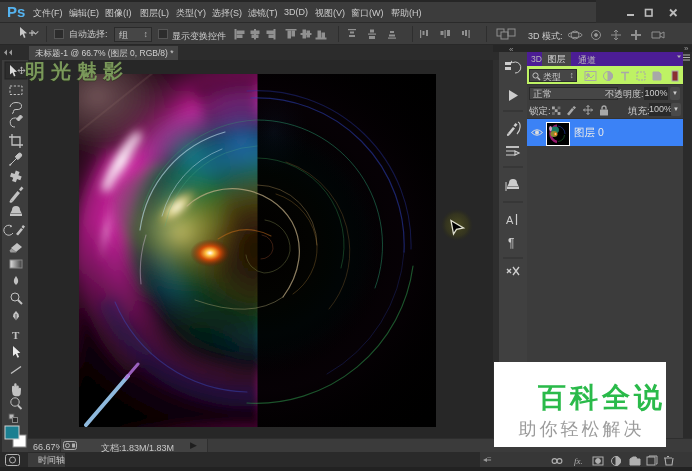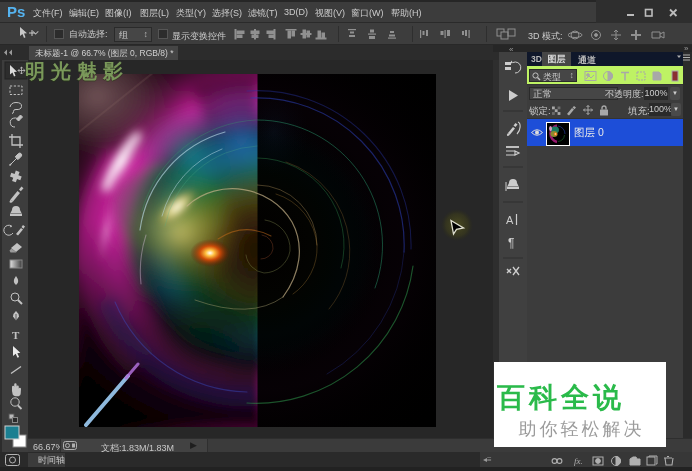--- a/index.html
+++ b/index.html
@@ -400,21 +400,21 @@
     <text x="9" y="195" font-size="12" fill="#cdcdcd" stroke="none">¶</text>
     <line x1="4" y1="206" x2="24" y2="206" stroke="#2e2e2e"></line>
 
     <path d="M8 217 l4 4 m0-4 l-4 4 M14 215 l6 8 m0-8 l-6 8" stroke-width="1.3"></path>
   </g>
 </svg>
 </div>
 
 <div class="abs" id="panel" style="left:527px;top:52px;width:156px;height:400px;background:#3c3c3c;">
 
-  <div class="abs" style="left:0;top:0;width:156px;height:14px;background:#0f172a;font-weight:bold;">
+  <div class="abs" style="left:0;top:0;width:156px;height:14px;background:#4c1d95;">
     <span class="abs txt" style="left:4px;top:2px;color:#b8b8b8;font-size:8.5px;">3D</span>
     <div class="abs" style="left:15px;top:0;width:29px;height:14px;background:#464646;color:#d8d8d8;font-size:9px;text-align:center;line-height:14px;">图层</div>
     <span class="abs txt" style="left:51px;top:2px;color:#b8b8b8;">通道</span>
   </div>
 
   <div class="abs" style="left:0;top:14px;width:156px;height:19px;background:#bef264;border-bottom:1px solid #333;box-sizing:border-box;">
     <div class="abs" style="left:2px;top:3px;width:48px;height:13px;background:#464646;border:1px solid #2a2a2a;box-sizing:border-box;">
       <svg class="abs" style="left:2px;top:2px;" width="9" height="9" viewBox="0 0 9 9">
           <circle cx="3.5" cy="3.5" r="2.6" fill="none" stroke="#c0c0c0"></circle>
           <path d="M5.5 5.5 L8 8" stroke="#c0c0c0" stroke-width="1.4"></path>
@@ -464,21 +464,21 @@
             <rect x="1" y="4.5" width="8" height="6" rx="0.5"></rect>
             <path d="M3 4.5 v-1.5 a2 2 0 0 1 4 0 v1.5" stroke="#a8a8a8" fill="none" stroke-width="1.4"></path>
           </g>
       </g>
     </svg>
     <span class="abs txt" style="left:101px;top:3px;font-size:9.5px;">填充:</span>
     <div class="abs" style="left:122px;top:1px;width:22px;height:13px;background:#2a2a2a;color:#ccc;font-size:9px;line-height:13px;text-align:center;">100%</div>
     <div class="abs" style="left:144px;top:1px;width:10px;height:13px;background:#4a4a4a;border-radius:2px;color:#ccc;font-size:6px;line-height:13px;text-align:center;">▼</div>
   </div>
 
-  <div class="abs" style="left:0;top:67px;width:156px;height:27px;background:#1d4ed8;">
+  <div class="abs" style="left:0;top:67px;width:156px;height:27px;background:#3b82f6;">
     <svg class="abs" style="left:4px;top:9px;" width="12" height="9" viewBox="0 0 12 9">
       <path d="M0.5 4.5 Q6 -1 11.5 4.5 Q6 10 0.5 4.5 Z" fill="none" stroke="#ddd"></path>
       <circle cx="6" cy="4.5" r="2" fill="#ddd"></circle>
     </svg>
     <div class="abs" style="left:19px;top:3px;width:22px;height:22px;background:#000;border:1px solid #fff;box-sizing:content-box;">
       <svg width="22" height="22" viewBox="0 0 22 22">
         <rect width="22" height="22" fill="#000"></rect>
         <path d="M 10 2.5 A 8.5 8.5 0 0 0 10 19" fill="none" stroke="#a81c7c" stroke-width="2.6" opacity="0.9"></path>
         <ellipse cx="8" cy="7" rx="4" ry="3.4" fill="#1a7a60"></ellipse>
         <ellipse cx="7" cy="11" rx="3.6" ry="3" fill="#8a8a30"></ellipse>
@@ -538,21 +538,21 @@
         <path d="M66 1.5 a4.5 4.5 0 0 1 0 9 z" fill="#b0b0b0"></path>
       <path d="M80 4 l3-2 h3 l1 2 h3 v6 h-10 z" fill="#b0b0b0"></path>
       <rect x="97" y="2" width="8" height="8"></rect>
         <path d="M99 2 v-1 h8 v8 h-1"></path>
       <path d="M114 3 h8 M115 3 l1 7 h6 l1-7 M117 1.5 h2" stroke-width="1.1"></path>
     </g>
   </svg>
 </div>
 
 <div class="abs" id="promo" style="left:494px;top:362px;width:172px;height:85px;background:#ffffff;z-index:50;">
-  <div style="text-align:left;margin-top:17px;margin-left:3px;font-size:28px;font-weight:bold;color:#2aba4a;letter-spacing:4px;">百科全说</div>
+  <div style="text-align:right;margin-top:17px;margin-left:3px;font-size:28px;font-weight:bold;color:#2aba4a;letter-spacing:4px;">百科全说</div>
   <div style="text-align:center;margin-top:0px;margin-left:3px;font-size:18px;color:#9b9b9b;letter-spacing:3px;">助你轻松解决</div>
 </div>
 
 <div class="abs" id="watermark" style="left:25px;top:58px;font-size:20px;font-weight:bold;color:#7a985a;letter-spacing:6px;z-index:60;text-shadow:0 1px 0 rgba(40,60,20,0.5);">明光魅影</div>
 
 <svg class="abs" style="left:438px;top:207px;z-index:40;" width="38" height="38" viewBox="0 0 38 38">
   <defs>
     <radialGradient id="curglow" cx="0.5" cy="0.5" r="0.5">
       <stop offset="0" stop-color="#5c5c1e" stop-opacity="0.7"></stop>
       <stop offset="0.7" stop-color="#444416" stop-opacity="0.45"></stop>

